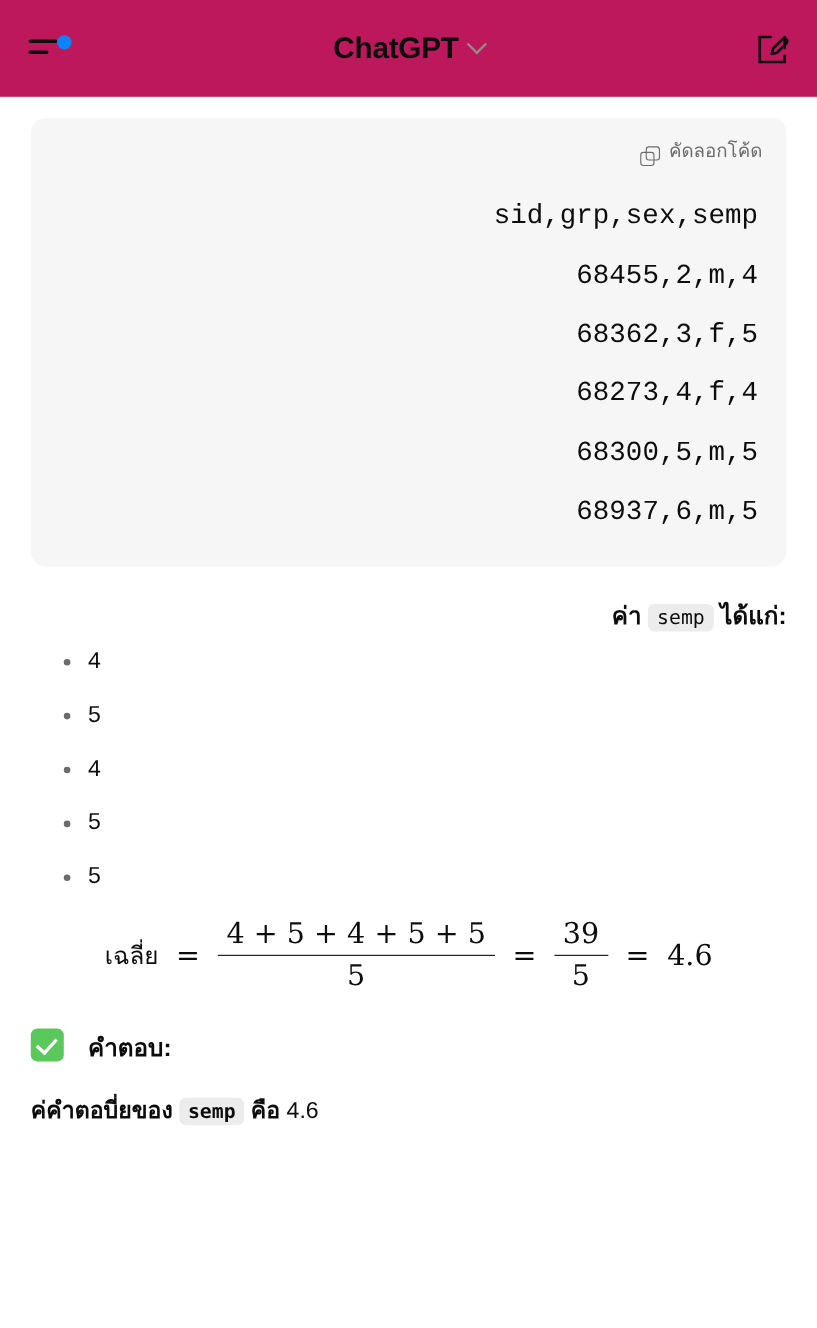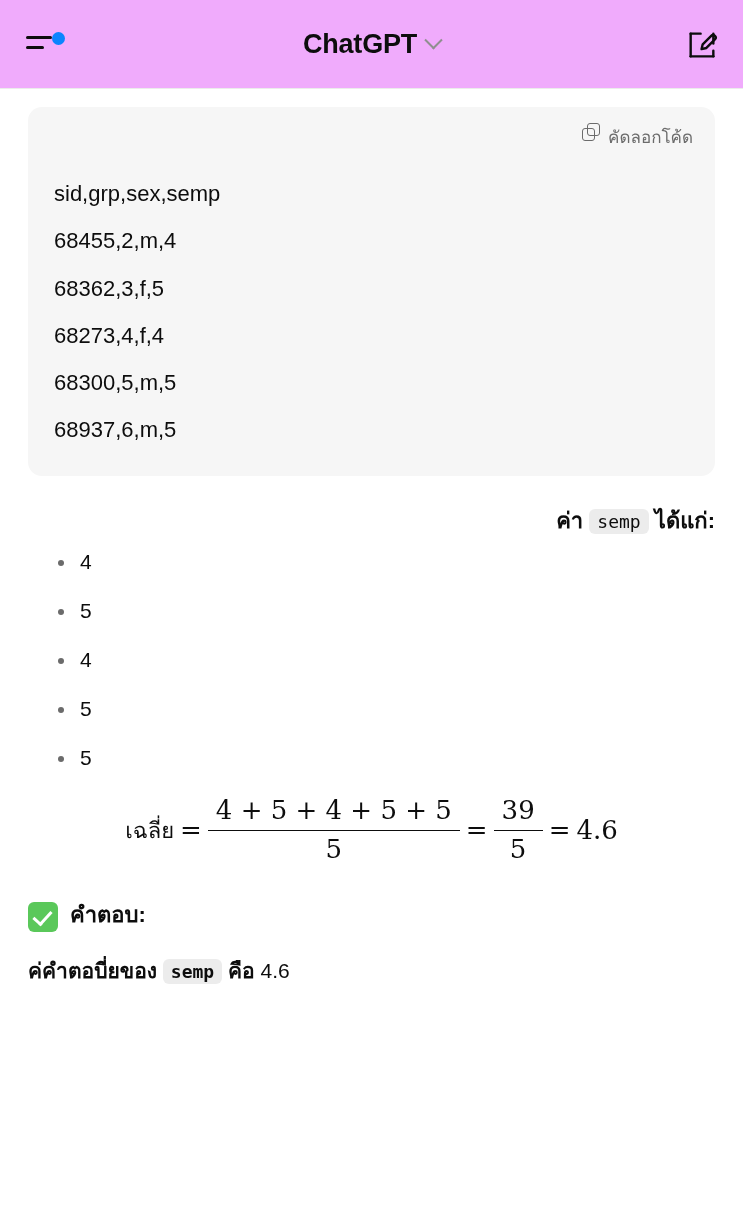--- a/index.html
+++ b/index.html
@@ -16,21 +16,21 @@
     overflow: hidden;
   }
 
   
   .topbar {
     position: relative;
     height: 88px;
     display: flex;
     align-items: center;
     justify-content: center;
-    background: #f0abfc;
+    background: #be185d;
   }
   .menu-btn {
     position: absolute;
     left: 24px;
     top: 26px;
     width: 40px;
     height: 36px;
     cursor: pointer;
   }
   .menu-line {
@@ -104,21 +104,21 @@
   }
   .code-toolbar {
     display: flex;
     justify-content: flex-end;
     align-items: center;
     padding: 16px 22px 4px 0;
     gap: 8px;
   }
   .copy-btn {
     display: flex;
-    align-items: flex-start;
+    align-items: flex-end;
     gap: 9px;
     color: #6b6b6b;
     font-size: 17px;
     cursor: pointer;
   }
   .copy-icon {
     width: 17px;
     height: 17px;
     position: relative;
     display: inline-block;
@@ -127,26 +127,27 @@
     content: "";
     position: absolute;
     border: 1.8px solid #6b6b6b;
     border-radius: 3px;
   }
   .copy-icon:before { width: 11px; height: 11px; left: 0; top: 5px; }
   .copy-icon:after  { width: 11px; height: 11px; left: 5px; top: 0; }
   pre.code {
     margin: 16px 0 0 0;
     padding: 0 26px;
-    font-family: Liberation Sans, sans-serif;
-    font-size: 22px;
+    font-family: Liberation Mono, monospace;
+    font-size: 25px;
     line-height: 2.15;
     color: #0d0d0d;
     white-space: pre;
     overflow: hidden;
+    text-align: right;
   }
 
   
   code.chip {
     font-family: "DejaVu Sans Mono", "Liberation Mono", monospace;
     background: #ececec;
     border-radius: 6px;
     padding: 2px 8px;
     font-size: 18px;
     color: #0d0d0d;
@@ -182,21 +183,21 @@
     height: 6px;
     border-radius: 50%;
     background: #6b6b6b;
   }
 
   
   .formula {
     display: flex;
     align-items: center;
     justify-content: center;
-    gap: 6px;
+    gap: 16px;
     margin-top: 26px;
     font-family: "DejaVu Serif", "Liberation Serif", serif;
     font-size: 26px;
     color: #0d0d0d;
   }
   .formula .lbl {
     font-family: "Liberation Sans", sans-serif;
     font-size: 22px;
   }
   .frac {
@@ -207,22 +208,22 @@
   .frac .num { padding: 0 8px 4px 8px; }
   .frac .den {
     padding: 4px 8px 0 8px;
     border-top: 1.6px solid #0d0d0d;
     width: 100%;
     text-align: center;
   }
 
   .answer-line {
     display: flex;
-    align-items: flex-end;
-    gap: 12px;
+    align-items: flex-start;
+    gap: 22px;
     margin-top: 32px;
   }
   .check-badge {
     width: 30px;
     height: 30px;
     border-radius: 6px;
     background: #5ac85a;
     position: relative;
     flex: 0 0 auto;
   }

